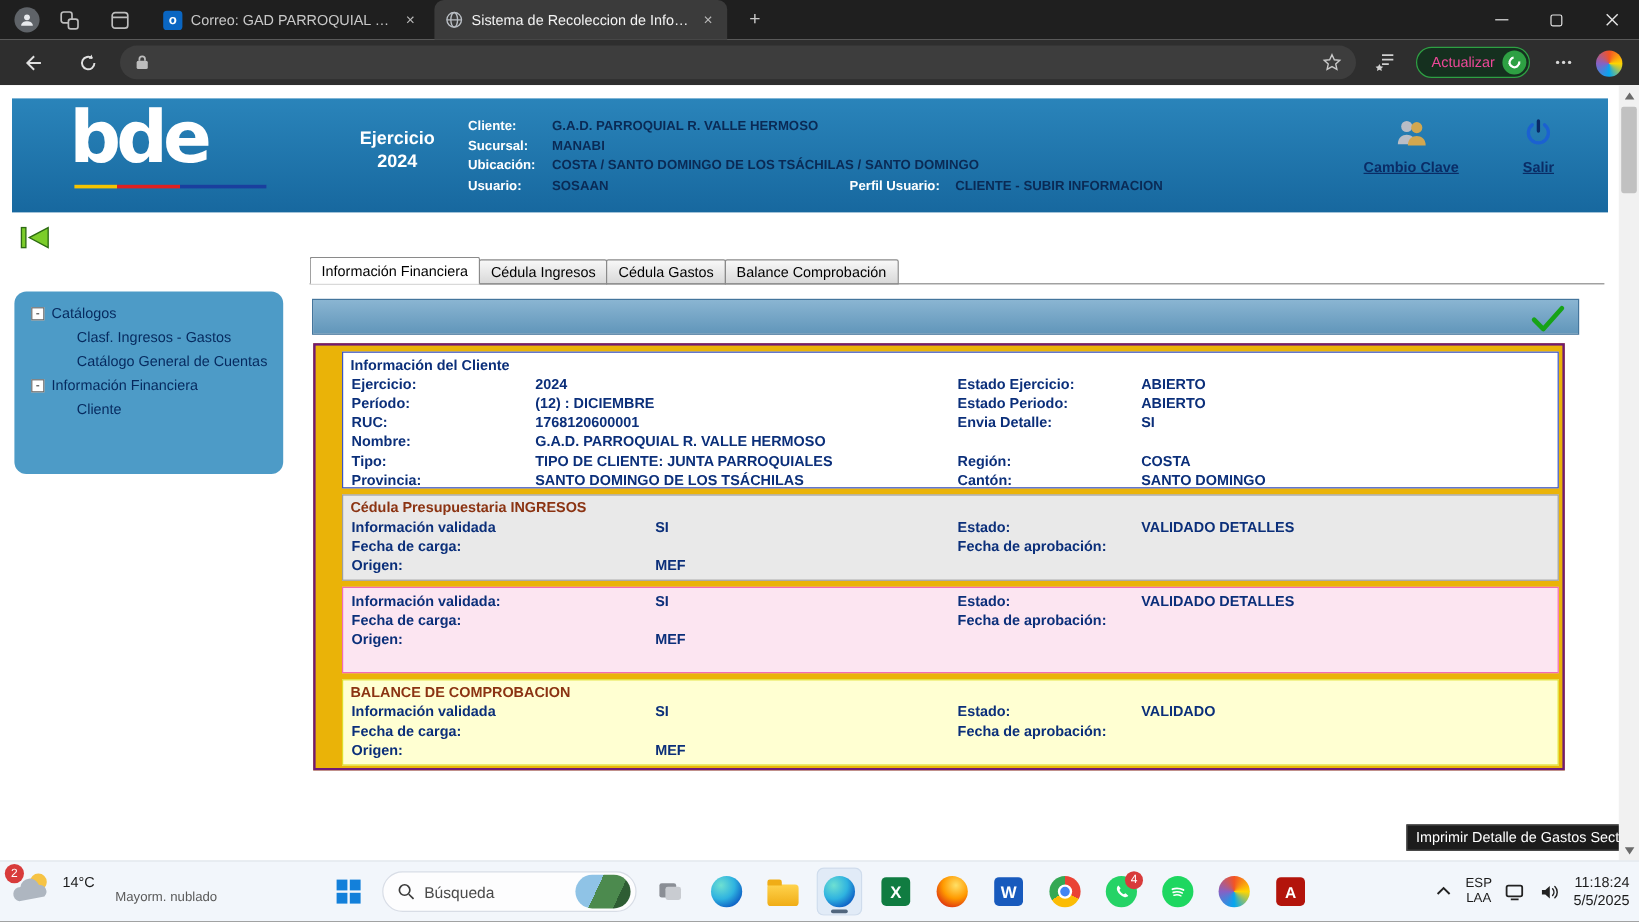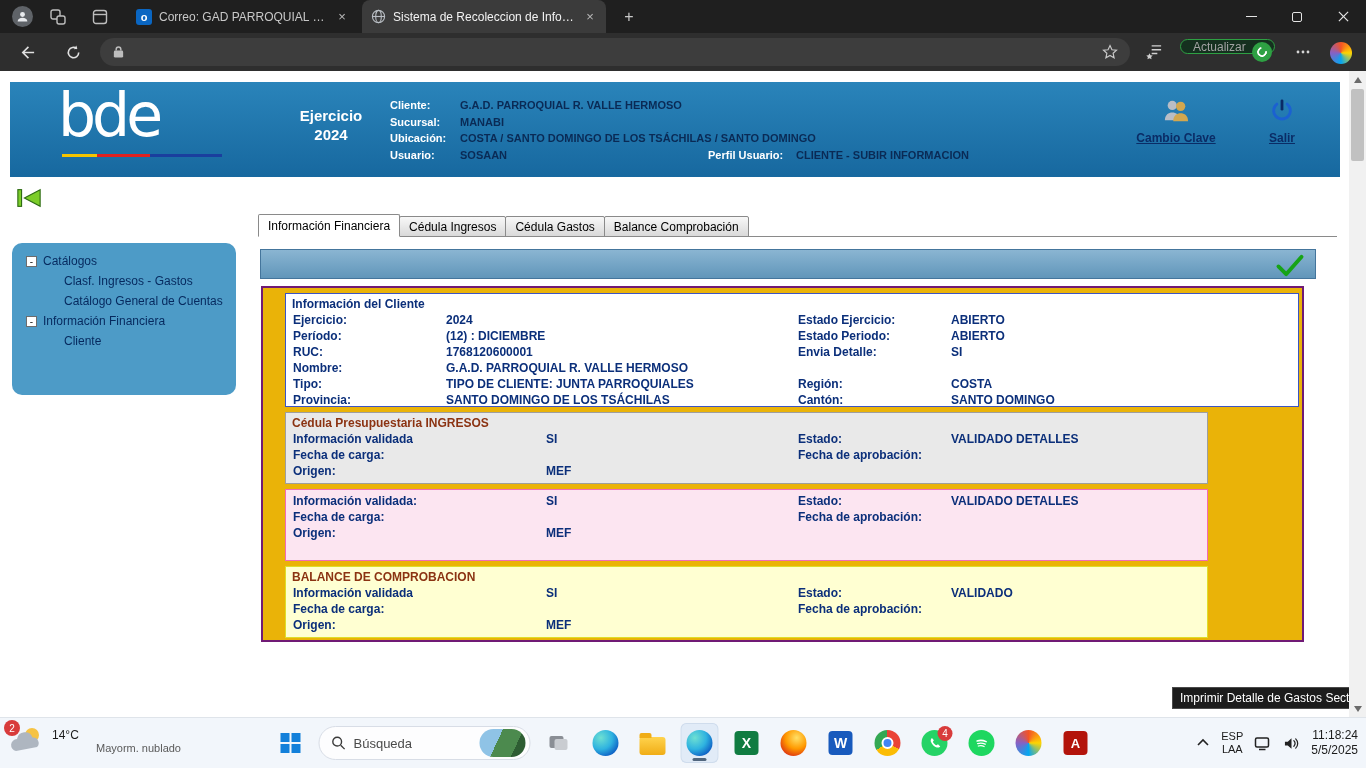--- a/index.html
+++ b/index.html
@@ -22,30 +22,30 @@
   .wc { width:46px; height:33px; display:flex; align-items:center; justify-content:center; }
   .wc-min { width:11px; height:1px; background:#e4e4e4; }
   .wc-max { width:10px; height:10px; border:1px solid #e4e4e4; border-radius:2px; }
 
   
   .urlbar { position:absolute; top:33px; left:0; width:1366px; height:38px; background:#2e2e2e; }
   .navico { position:absolute; top:8px; width:22px; height:22px; display:flex; align-items:center; justify-content:center; }
   .urlfield { position:absolute; left:100px; top:5px; width:1030px; height:28px; border-radius:14px; background:#3d3d3d; display:flex; align-items:center; gap:9px; padding:0 12px; font-size:13px; color:#a9a9a9; }
   .urlfield .dom { color:#f1f1f1; font-weight:bold; }
   .urlfield .starbox { margin-left:auto; display:flex; align-items:center; gap:8px; }
-  .actualizar { position:absolute; left:1180px; top:6px; height:15px; border-radius:14px; background:#15301f; border:1px solid #2ea043; color:#a3a3a3; font-size:12px; display:flex; align-items:center; padding:0 28px 0 12px; }
+  .actualizar { position:absolute; left:1180px; top:6px; height:26px; border-radius:14px; background:#15301f; border:1px solid #2ea043; color:#ec4899; font-size:12px; display:flex; align-items:center; padding:0 28px 0 12px; }
   .syncbadge { position:absolute; right:2px; top:2px; width:20px; height:20px; border-radius:50%; background:#2ea043; display:flex; align-items:center; justify-content:center; }
   .syncring { width:10px; height:10px; border:2px solid #fff; border-top-color:transparent; border-radius:50%; transform:rotate(35deg); }
   .copilot { position:absolute; left:1330px; top:9px; width:22px; height:22px; border-radius:50%; background:conic-gradient(#f35325,#ffd500,#05a6f0,#8661c5,#f35325); }
 
   
   .page { position:absolute; top:71px; left:0; width:1366px; height:646px; background:#fff; }
 
   .band { position:absolute; left:10px; top:11px; width:1330px; height:95px; background:linear-gradient(#2a84ba,#17689f); }
-  .logo { position:absolute; left:48px; top:-2px; font-family:"DejaVu Sans",sans-serif; font-weight:normal; font-size:60px; color:#fff; letter-spacing:-4px; }
+  .logo { position:absolute; left:48px; top:-2px; font-family:"DejaVu Sans",sans-serif; font-weight:bold; font-size:60px; color:#fff; letter-spacing:-4px; }
   .logostripe { position:absolute; left:52px; top:72px; width:160px; height:3px; background:linear-gradient(90deg,#f5c400 0 22%,#e02020 22% 55%,#1a3f9e 55% 100%); }
   .ej { position:absolute; left:268px; top:24px; width:106px; text-align:center; color:#fff; font-weight:bold; font-size:15px; line-height:19px; }
   .bandfields { position:absolute; left:380px; top:15px; font-size:11px; }
   .brow { display:grid; grid-template-columns:70px auto; line-height:16.5px; }
   .brow4 { display:grid; grid-template-columns:70px 248px 88px auto; line-height:16.5px; }
   .blab { color:#fff; font-weight:bold; }
   .bval { color:#0a2a55; font-weight:bold; white-space:nowrap; }
   .bandlink { position:absolute; text-align:center; }
   .bandlink .lnk { display:block; margin-top:3px; color:#0a2c66; font-weight:bold; font-size:12px; text-decoration:underline; }
 
@@ -66,21 +66,21 @@
   .bluebar { position:absolute; left:260px; top:178px; width:1056px; height:30px; background:linear-gradient(#8ab5d2,#6196ba); border:1px solid #44759c; }
   .bluebar svg { position:absolute; right:10px; top:2px; }
 
   .outerbox { position:absolute; left:261px; top:215px; width:1043px; height:356px; border:2px solid #701a75; background:#eab308; }
 
   .clientbox { position:absolute; left:22px; top:5px; width:1014px; height:114px; border:1px solid #3b54c4; background:#fff; padding-top:3px; }
   .boxtitle { padding-left:6px; font-size:12px; font-weight:bold; color:#0b2f7a; line-height:15px; }
   .crow { display:grid; grid-template-columns:153px 352px 153px 1fr; padding-left:7px; line-height:16px; }
   .lbl,.val { font-size:12px; font-weight:bold; color:#0b2f7a; white-space:nowrap; }
 
-  .panel { position:absolute; left:22px; width:923px; height:72px; padding-top:3px; }
+  .panel { position:absolute; left:22px; width:1014px; height:72px; padding-top:3px; }
   .panel.p0 { top:124px; background:#e9e9e9; border:1px solid #9e9e9e; }
   .panel.p1 { top:201px; background:#fce5f1; border:1px solid #f26bb4; }
   .panel.p2 { top:278px; background:#ffffd2; border:1px solid #dede2a; }
   .ptitle { padding-left:6px; font-size:12px; font-weight:bold; color:#8b3312; line-height:15px; }
   .prow { display:grid; grid-template-columns:253px 252px 153px 1fr; padding-left:7px; line-height:16px; }
 
   .tooltip { position:absolute; left:1172px; top:616px; background:#1c1c1c; color:#fff; font-size:12px; padding:3px 7px; white-space:nowrap; border:1px solid #4a4a4a; }
 
   
   .scroll { position:absolute; right:0; top:0; width:17px; height:646px; background:#f1f1f1; }

